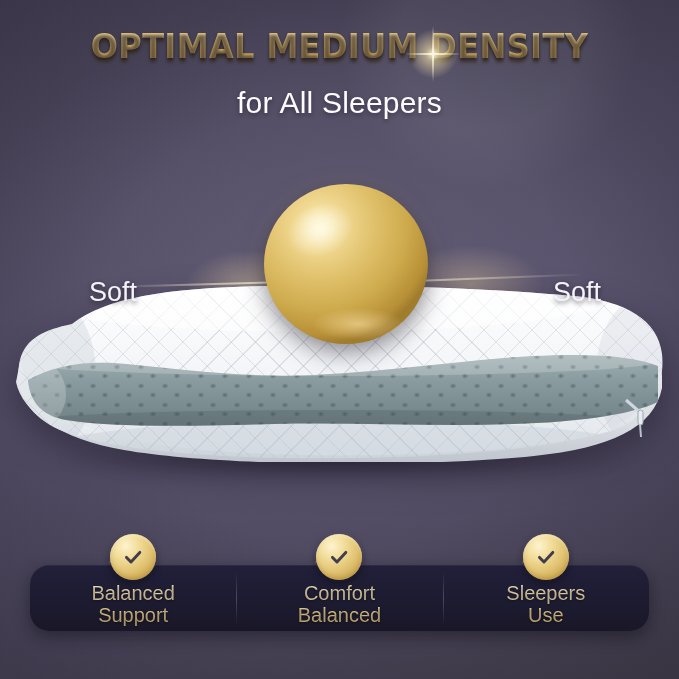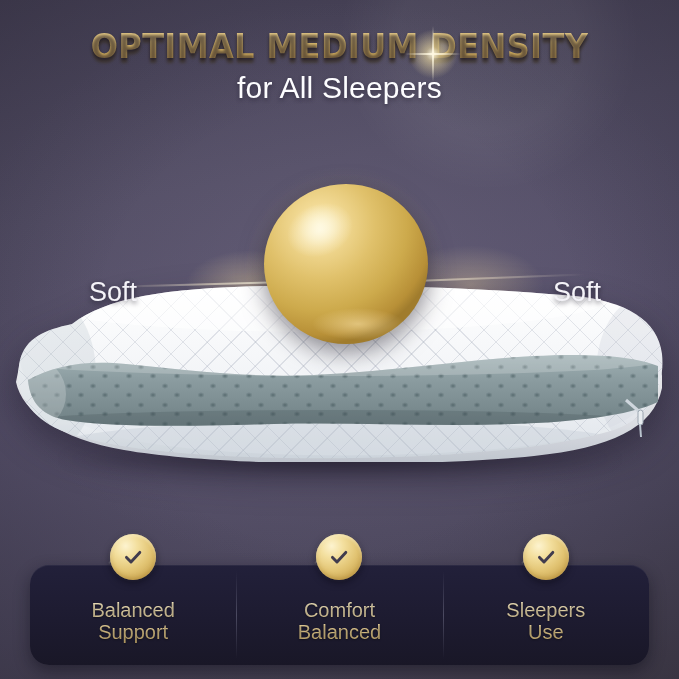--- a/index.html
+++ b/index.html
@@ -33,21 +33,21 @@
     font-family:"DejaVu Sans","Liberation Sans",sans-serif;
   }
   .headline-shadow{
     position:absolute;left:0;right:0;top:0;z-index:-1;
     font-size:33px;font-weight:700;letter-spacing:.4px;color:#3a2f1a;opacity:.55;
     filter:blur(1.4px);transform:translateY(2px) scaleX(.97);
     font-family:"DejaVu Sans","Liberation Sans",sans-serif;
   }
   .headline-row{position:relative;display:inline-block;}
   .subhead{
-    margin-top:8px;
+    margin-top:23px;
     font-size:30px;font-weight:400;color:#fdfdff;letter-spacing:.2px;
     text-shadow:0 2px 4px rgba(25,20,35,.45);
   }
   .sparkle{
     position:absolute;pointer-events:none;z-index:7;
     background:
       radial-gradient(circle, rgba(255,250,225,.95) 0%, rgba(255,235,170,.55) 18%, rgba(255,225,150,0) 62%);
   }
   .sparkle:before,.sparkle:after{
     content:"";position:absolute;left:50%;top:50%;transform:translate(-50%,-50%);
@@ -112,21 +112,21 @@
     position:absolute;inset:0;
     background-image:
       radial-gradient(ellipse 5px 4px at 7px 6px, rgba(60,80,86,.62) 0%, rgba(60,80,86,0) 70%),
       radial-gradient(ellipse 5px 4px at 19px 15px, rgba(60,80,86,.62) 0%, rgba(60,80,86,0) 70%);
     background-size:24px 19px;
     opacity:.95;
   }
 
   
   .benefits{
-    position:absolute;left:30px;top:565px;width:619px;height:100px;z-index:8;
+    position:absolute;left:30px;top:565px;width:619px;height:66px;z-index:8;
     background:linear-gradient(180deg,#22203a 0%,#1d1b30 55%,#191727 100%);
     border-radius:19px;
     box-shadow:0 6px 16px rgba(12,10,22,.45), inset 0 1px 0 rgba(255,255,255,.05);
   }
   .benefit-row{display:flex;height:100%;}
   .benefit{
     position:relative;flex:1;display:flex;flex-direction:column;
     align-items:center;justify-content:center;
   }
   .benefit + .benefit:before{

